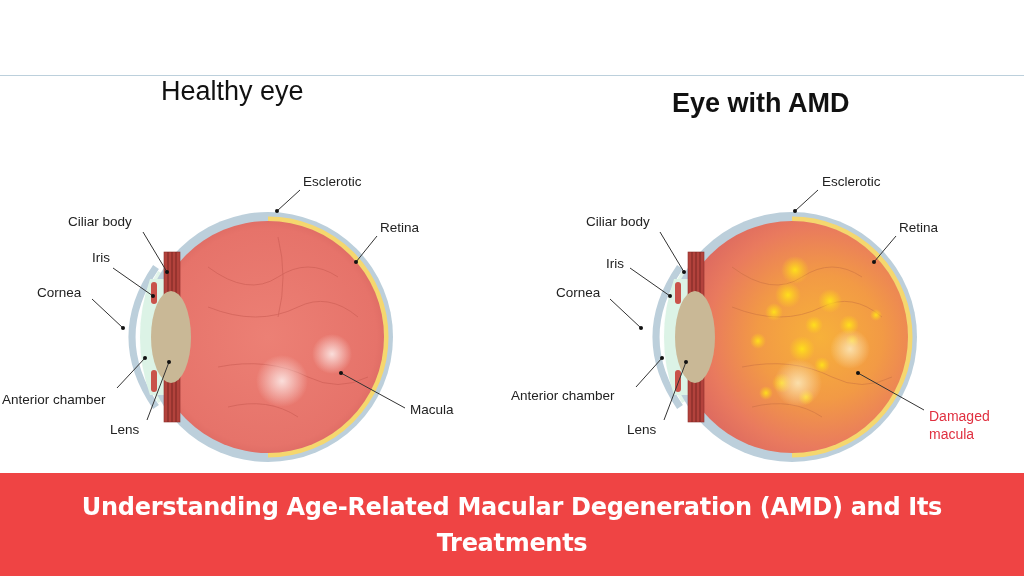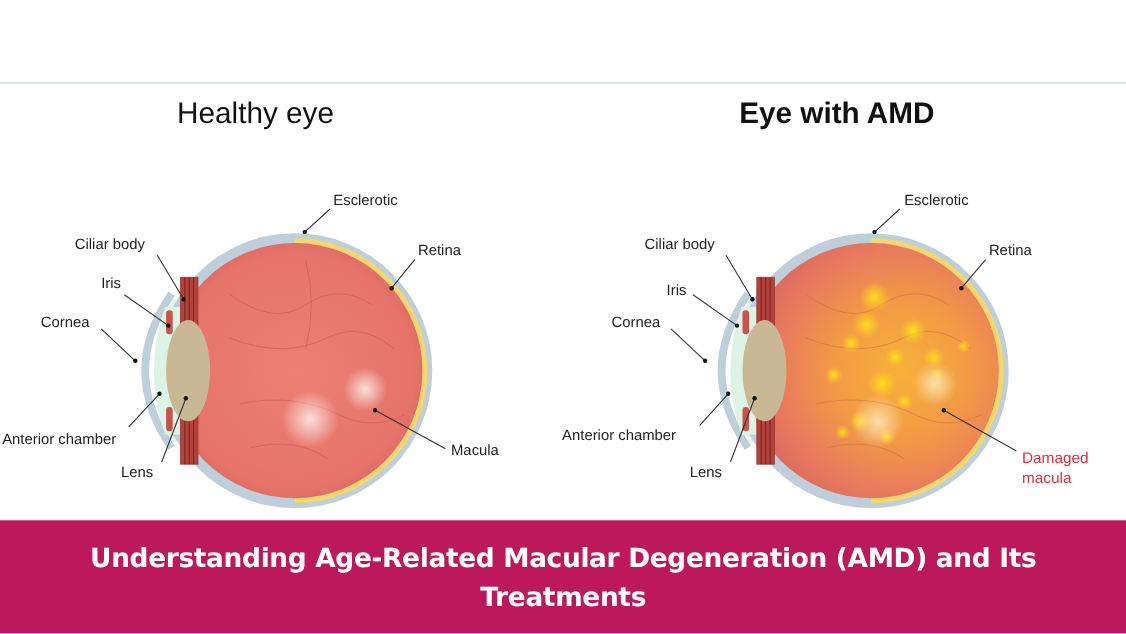--- a/index.html
+++ b/index.html
@@ -2,29 +2,29 @@
 <html><head>
 <meta charset="utf-8">
 <style>
   html, body { margin:0; padding:0; }
   body { width:1024px; height:576px; position:relative; overflow:hidden; background:#ffffff; font-family:"Liberation Sans", sans-serif; }
   .topline { position:absolute; left:0; top:75px; width:1024px; height:1px; background:#bcd0dc; }
   .panel-title { position:absolute; font-size:27px; color:#111; font-family:"Liberation Sans", sans-serif; white-space:nowrap; }
   .diagram { position:absolute; left:0; top:0; width:1024px; height:470px; }
   .lbl { font-family:"Liberation Sans", sans-serif; font-size:13.5px; fill:#222; }
   .lbl-red { font-family:"Liberation Sans", sans-serif; font-size:14px; fill:#e03040; }
-  .banner { position:absolute; left:0; top:473px; width:1024px; height:103px; background:#be185d; display:flex; align-items:center; justify-content:center; }
+  .banner { position:absolute; left:0; top:473px; width:1024px; height:103px; background:#ef4444; display:flex; align-items:center; justify-content:center; }
   .banner-text { color:#fff; font-family:"DejaVu Sans", sans-serif; font-weight:bold; font-size:24px; text-align:center; line-height:36px; width:900px; letter-spacing:-0.3px; }
 </style>
 </head>
 <body>
 
 <div class="topline"></div>
 
-<div class="panel-title" style="left:161px; top:88px;">Healthy eye</div>
+<div class="panel-title" style="left:161px; top:76px;">Healthy eye</div>
 <div class="panel-title" style="left:672px; top:88px;font-weight:bold;">Eye with AMD</div>
 
 <svg class="diagram" viewBox="0 0 1024 470" xmlns="http://www.w3.org/2000/svg">
   <defs>
     <radialGradient id="healthyFill" cx="0.5" cy="0.5" r="0.55">
       <stop offset="0" stop-color="#ec8075"></stop>
       <stop offset="0.85" stop-color="#e6736a"></stop>
       <stop offset="1" stop-color="#d8665f"></stop>
     </radialGradient>
     <radialGradient id="amdFill" cx="0.62" cy="0.5" r="0.6">

